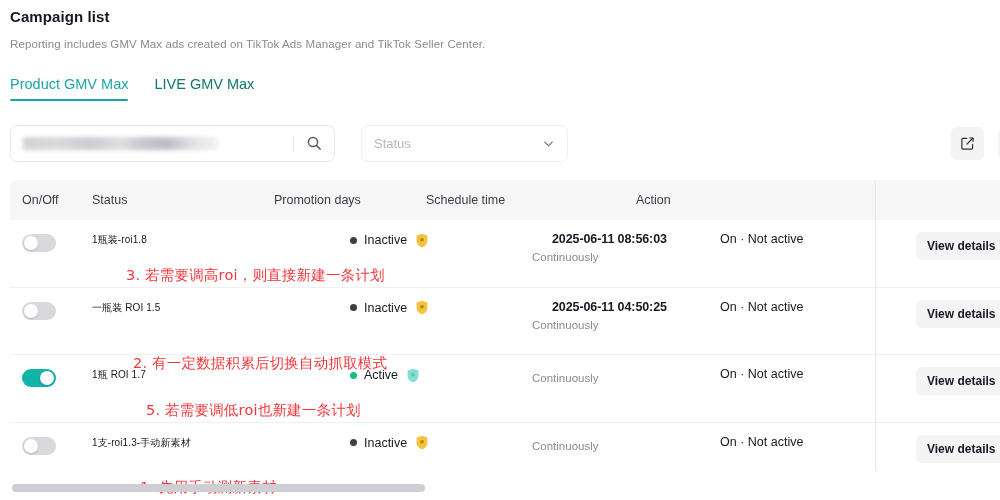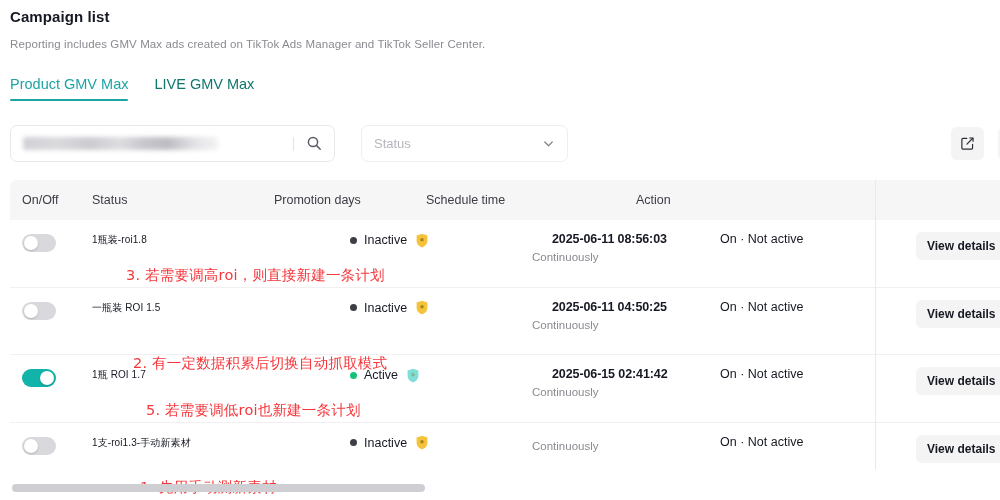--- a/index.html
+++ b/index.html
@@ -295,21 +295,20 @@
               <span class="status-text">Active</span>
               <span class="shield">
                 <svg width="14" height="15" viewBox="0 0 14 15">
                   <path d="M7 .8 12.4 2.6v5.1c0 3.3-2.4 5.6-5.4 6.6-3-1-5.4-3.3-5.4-6.6V2.6z" fill="#7fded6"></path>
                   <rect x="5.5" y="5.2" width="3" height="3" rx="0.5" fill="#8a6b10" opacity=".35"></rect>
                 </svg>
               </span>
             </div>
           </div>
           <div class="c-sched cell">
-            <div class="sched-main">2025-06-15 02:41:42</div>
             <div class="sched-sub">Continuously</div>
           </div>
           <div class="c-promo cell"><span class="promo-text">On · Not active</span></div>
           <div class="c-action">
             <div class="action-cell">
               <button class="btn-view">View details</button>
             </div>
           </div>
         </div>
         <div class="tr">

